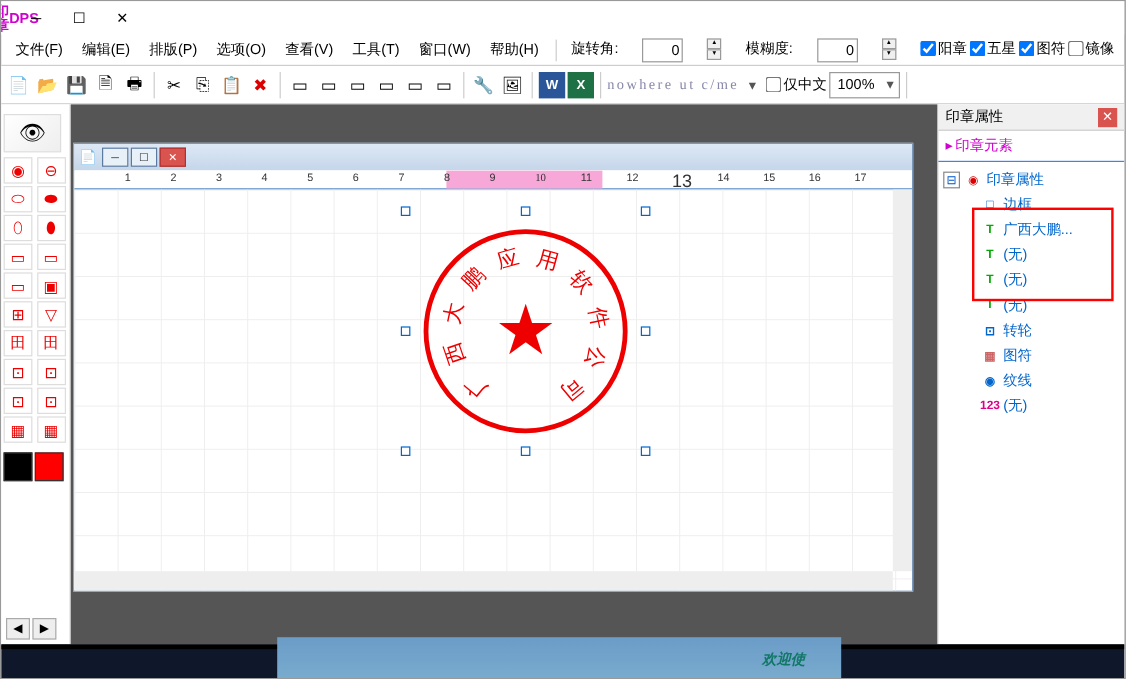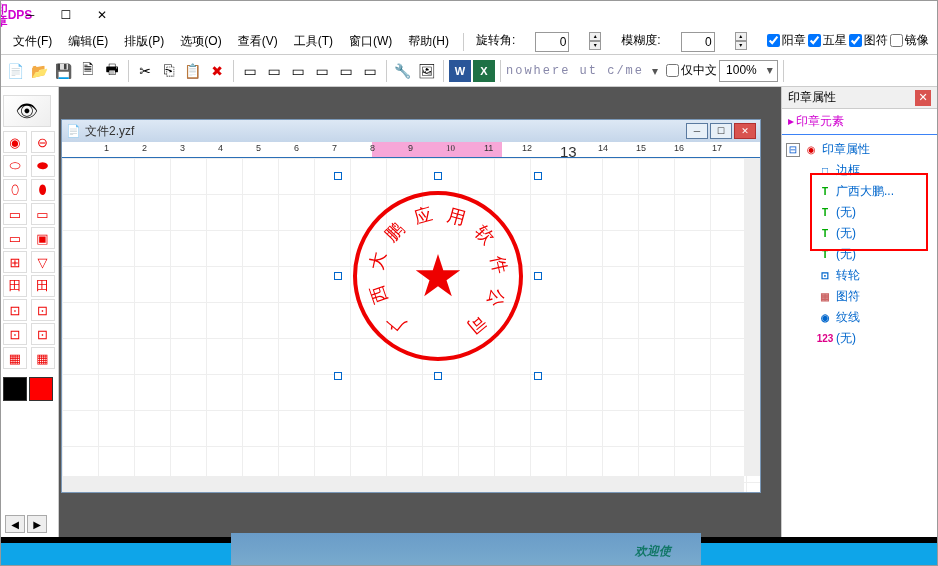--- a/index.html
+++ b/index.html
@@ -54,25 +54,25 @@
 .rphdr{height:22px;background:#f0f0f0;border-bottom:1px solid #ccc;display:flex;align-items:center;padding:0 6px}
 .rphdr .x{margin-left:auto;width:16px;height:16px;background:#d9534f;color:#fff;display:flex;align-items:center;justify-content:center;cursor:pointer;font-size:11px}
 .rpsection{color:#d000d0;padding:4px 6px;border-bottom:1px solid #3b82f6;position:relative}
 .rpsection::before{content:"▸";margin-right:2px}
 .tree{padding:4px;font-size:12px;color:#0055cc}
 .tree .node{padding:2px 0;display:flex;align-items:center;gap:4px;cursor:pointer}
 .tree .ic{width:14px;height:14px;display:inline-flex;align-items:center;justify-content:center;font-size:10px}
 .tree .lv1{padding-left:0}
 .tree .lv3{padding-left:32px}
 .redbox{position:absolute;border:2px solid red;pointer-events:none}
-.footer{height:28px;background:#0ea5e9;border-top:6px solid #000000;display:flex;align-items:center;justify-content:center;position:relative}
+.footer{height:28px;background:#0f172a;border-top:4px solid #000000;display:flex;align-items:center;justify-content:center;position:relative}
 .footer-banner{position:absolute;left:230px;width:470px;height:36px;top:-10px;background:linear-gradient(#6a9cc8,#7aacce);display:flex;align-items:center;justify-content:flex-end;padding-right:30px;color:#176;font-style:italic;font-weight:bold;font-size:16px}
 .scroll-v{position:absolute;right:0;top:38px;bottom:16px;width:16px;background:#eee}
 .scroll-h{position:absolute;left:0;right:16px;bottom:0;height:16px;background:#eee}
-.cursive{font-family:Liberation Mono, monospace;color:#88a;font-size:12px;letter-spacing:2px}
+.cursive{font-family:Liberation Serif, serif;color:#88a;font-size:12px;letter-spacing:2px}
 </style>
 </head>
 <body>
 
 <div class="titlebar">
   <div class="app-icon">
       <div>印章</div>
       <div>DPS</div>
     </div>
   <div class="winbtns">
@@ -195,21 +195,20 @@
     <div class="leftarrow">
       <div>◀</div>
       <div>▶</div>
     </div>
   </div>
 
   <div class="workarea">
     <div class="docwin">
       <div class="doctitle">
         <span style="margin-right:4px">📄</span>
-        <span class="dt">文件2.yzf</span>
         <div class="docwinbtns">
           <div>─</div>
           <div>☐</div>
           <div class="close">✕</div>
         </div>
       </div>
       <div class="ruler-h">
         <div class="sel"></div>
         <div class="ticks" id="ruler">
             <span style="position: absolute; left: 42px; top: 1px; font-size: 9px; color: rgb(51, 51, 51);">1</span>

